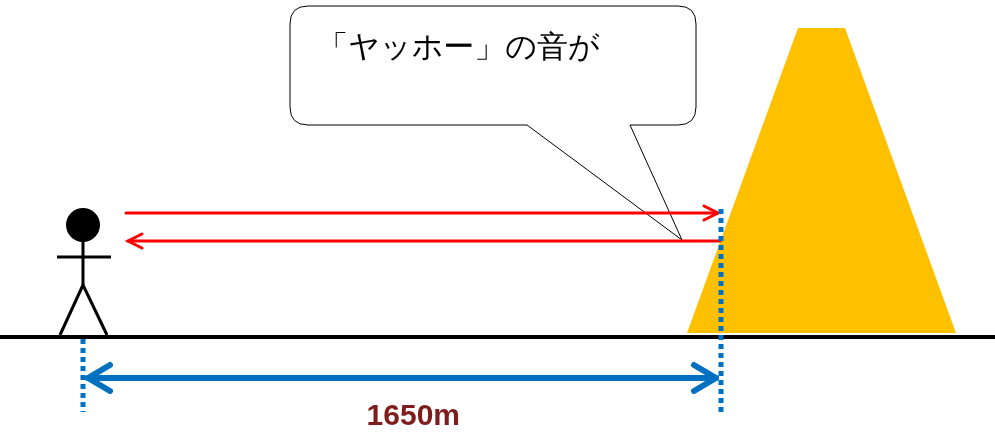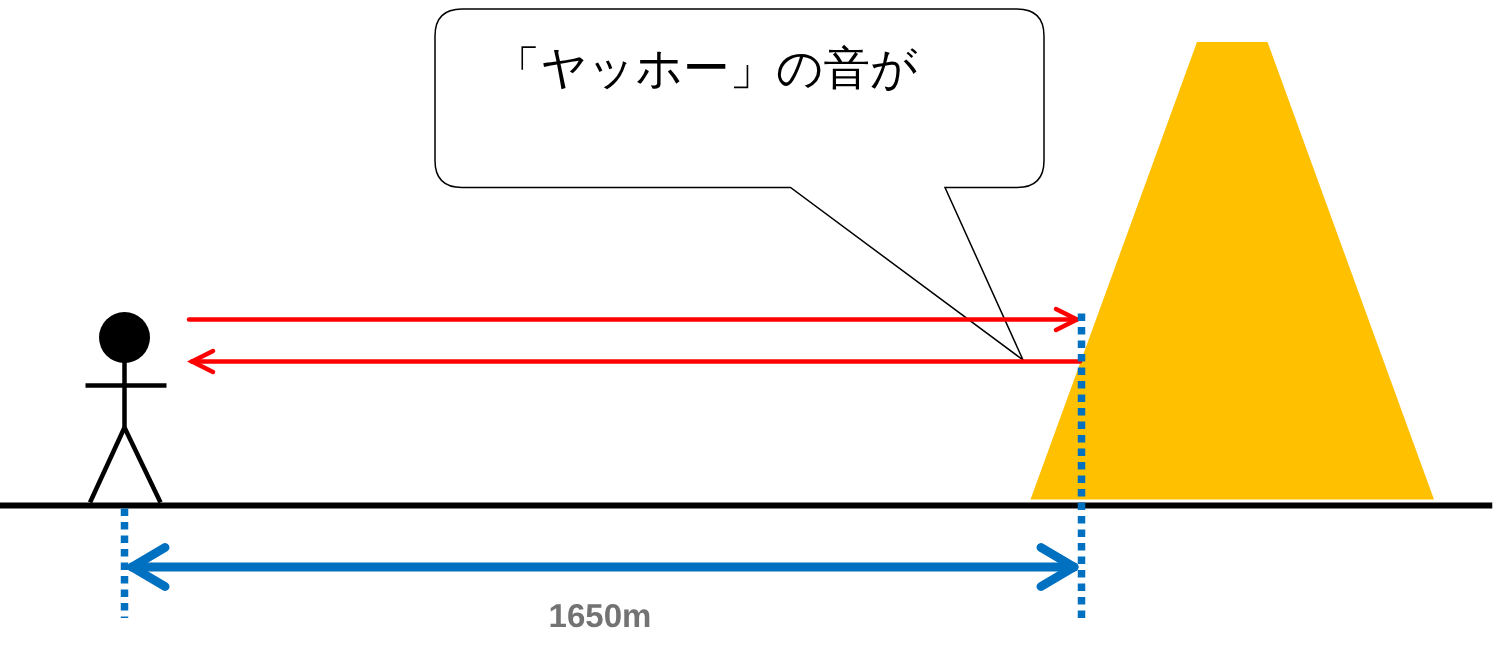--- a/index.html
+++ b/index.html
@@ -1,24 +1,24 @@
 <!DOCTYPE html>
 <html><head>
 <meta charset="utf-8">
 <style>
   html, body { margin: 0; padding: 0; background: #ffffff; }
   body { width: 995px; height: 448px; position: relative; overflow: hidden;
          font-family: "DejaVu Sans", sans-serif; }
   svg { position: absolute; left: 0; top: 0; }
-  .bubble-text { position: absolute; left: 296px; top: 26px; width: 349px;
+  .bubble-text { position: absolute; left: 284px; top: 26px; width: 349px;
                  text-align: center; font-size: 31px; line-height: 40px; color: #000;
                  font-family: "DejaVu Sans", sans-serif; }
   .distance-label { position: absolute; left: 340px; top: 398px; width: 120px;
-                    text-align: center; font-size: 22px; font-weight: bold;
-                    color: #737373; font-family: "Liberation Sans", sans-serif; }
+                    text-align: right; font-size: 30px; font-weight: bold;
+                    color: #7f1d1d; font-family: "Liberation Sans", sans-serif; }
 </style>
 </head>
 <body>
 
 <svg width="995" height="448" viewBox="0 0 995 448">
 
   <polygon points="798,28 845,28 956,333 687,333" fill="#FFC000"></polygon>
 
   <line x1="0" y1="337" x2="995" y2="337" stroke="#000" stroke-width="4"></line>
 

